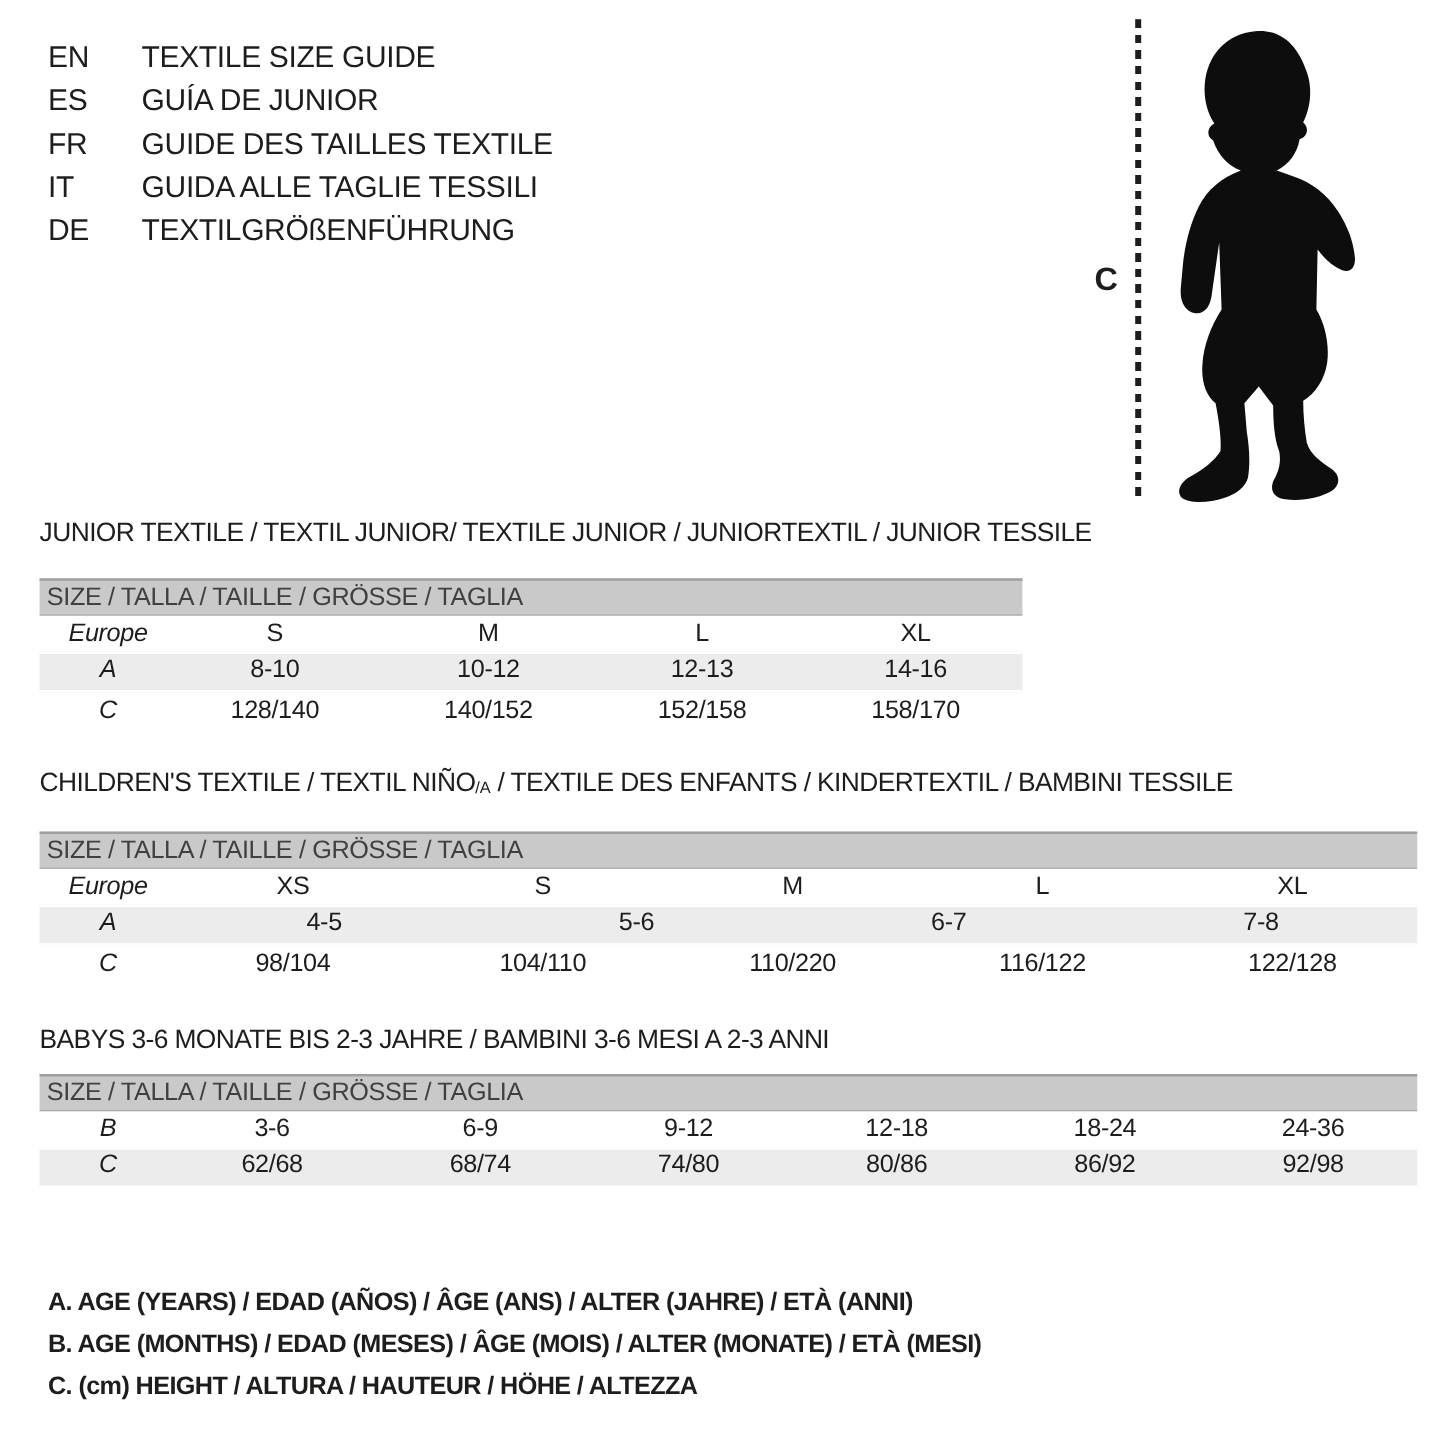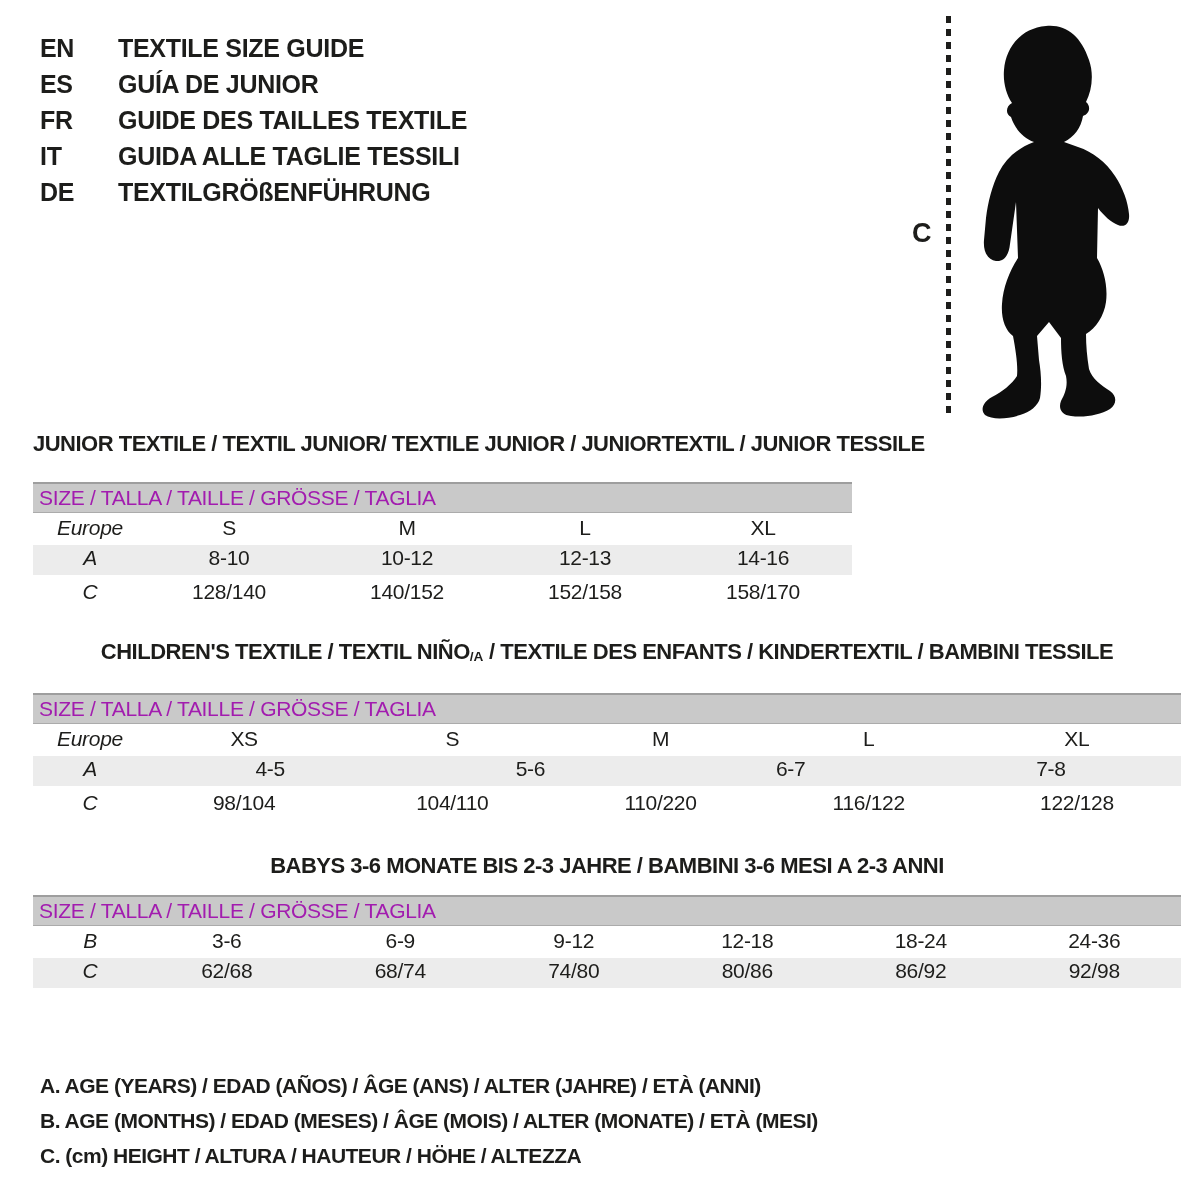--- a/index.html
+++ b/index.html
@@ -8,45 +8,45 @@
     width:1200px;height:1200px;
     background:#ffffff;
     overflow:hidden;
     font-family:"Liberation Sans","DejaVu Sans",sans-serif;
     font-stretch:condensed;
     letter-spacing:-0.3px;
     color:#1d1d1b;
   }
   
   .lang-block{position:absolute;left:40px;top:30px;}
-  .lrow{display:flex;line-height:36px;font-weight:700;font-size:25px;}
+  .lrow{display:flex;line-height:36px;font-weight:400;font-size:25px;}
   .lcode{width:78px;flex:0 0 78px;}
   .ltitle{white-space:nowrap;}
   
   .figure{position:absolute;left:900px;top:0;width:260px;height:430px;}
   .dash-line{
     position:absolute;left:46px;top:16px;width:5px;height:400px;
     background:repeating-linear-gradient(to bottom,#1d1d1b 0 7px,transparent 7px 13px);
   }
   .measure-label{position:absolute;left:12px;top:218px;font-weight:700;font-size:27px;}
   .silhouette{position:absolute;left:60px;top:20px;}
   
   .tsec{position:absolute;}
   .sec-title{
-    font-weight:700;font-size:22px;line-height:24px;white-space:nowrap;
-    margin:0 0 26px 0;letter-spacing:-0.5px;text-align:center;
+    font-weight:400;font-size:22px;line-height:24px;white-space:nowrap;
+    margin:0 0 26px 0;letter-spacing:-0.5px;
   }
   .sec-title.twoline{line-height:35px;margin-bottom:12px;}
   .subs{font-size:0.62em;position:relative;top:0.18em;letter-spacing:0;}
   .hbar{
     height:28px;line-height:28px;
     background:#c9c9c9;
     border-top:2px solid #9e9e9e;
     border-bottom:1px solid #ababab;
-    color:#a21caf;
+    color:#404040;
     font-size:21px;padding-left:6px;white-space:nowrap;
   }
   .trow{display:flex;height:30px;line-height:30px;font-size:21px;}
   .trow.shaded{background:#ececec;border-top:2px solid #fff;border-bottom:2px solid #fff;line-height:26px;}
   .tcell{flex:1 1 0;text-align:center;white-space:nowrap;}
   .tcell.label{flex:0 0 100px;text-align:center;padding-left:7px;font-style:italic;}
   
   .legend{position:absolute;left:40px;top:1068px;}
   .legend-line{font-weight:700;font-size:21px;line-height:35px;white-space:nowrap;letter-spacing:-0.5px;}
 </style>

